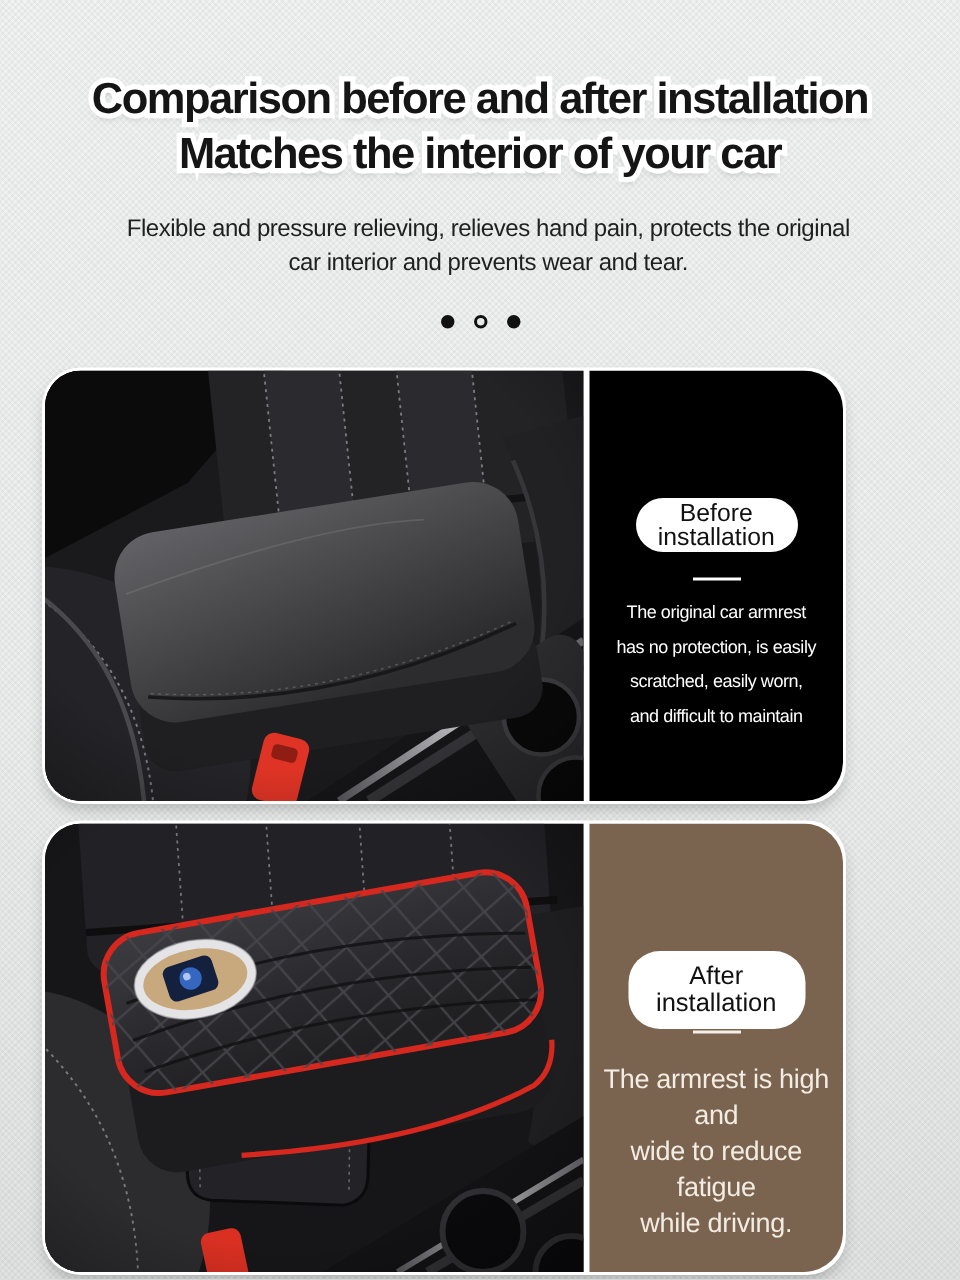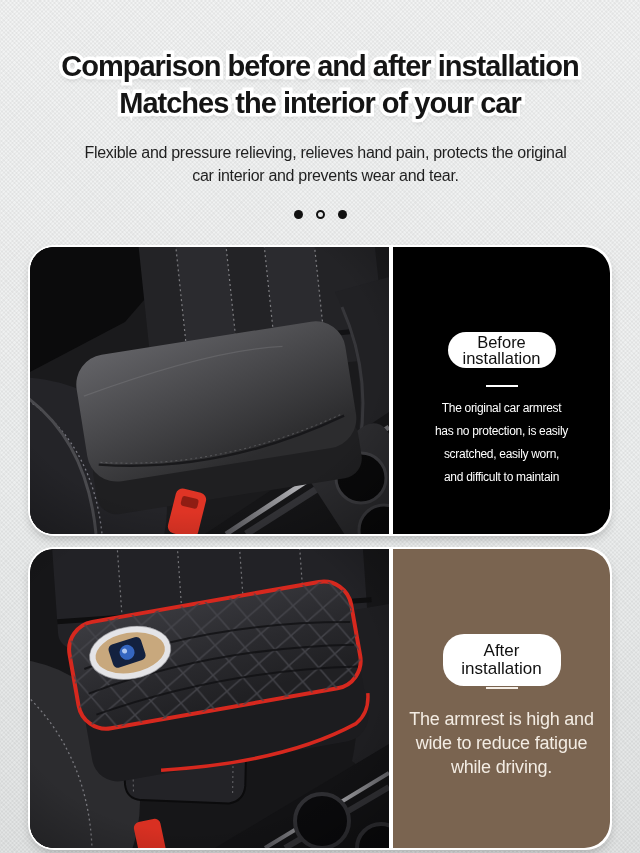--- a/index.html
+++ b/index.html
@@ -46,21 +46,21 @@
     font-size:16px;line-height:22.5px;letter-spacing:-0.3px;
     color:var(--subtitle-text);white-space:pre-line;
   }
   
   .dots{position:absolute;top:210px;left:0;right:0;display:flex;justify-content:center;align-items:center;gap:13px;}
   .dot{width:9px;height:9px;border-radius:50%;display:inline-block;cursor:pointer;}
   .dot.filled{background:var(--dot-color);}
   .dot.outline{background:transparent;border:2px solid var(--dot-color);}
   
   .panel{
-    position:absolute;left:30px;width:580px;display:flex;gap:4px;
+    position:absolute;left:30px;width:532px;display:flex;gap:4px;
     background:#ffffff;border-radius:24px;overflow:hidden;
     box-shadow:0 0 0 2px #ffffff,0 5px 10px rgba(0,0,0,0.22);
   }
   .panel-before{top:247px;height:287px;}
   .panel-after{top:549px;height:299px;}
   .photo{width:359px;height:100%;flex:0 0 auto;border-radius:22px 0 0 22px;overflow:hidden;background:#161617;}
   .photo svg{display:block;width:100%;height:100%;}
   .info{position:relative;flex:1 1 auto;border-radius:0 26px 26px 0;}
   .info-before{background:var(--before-panel-background);color:var(--before-text);}
   .info-after{background:var(--after-panel-background);color:var(--after-text);}

